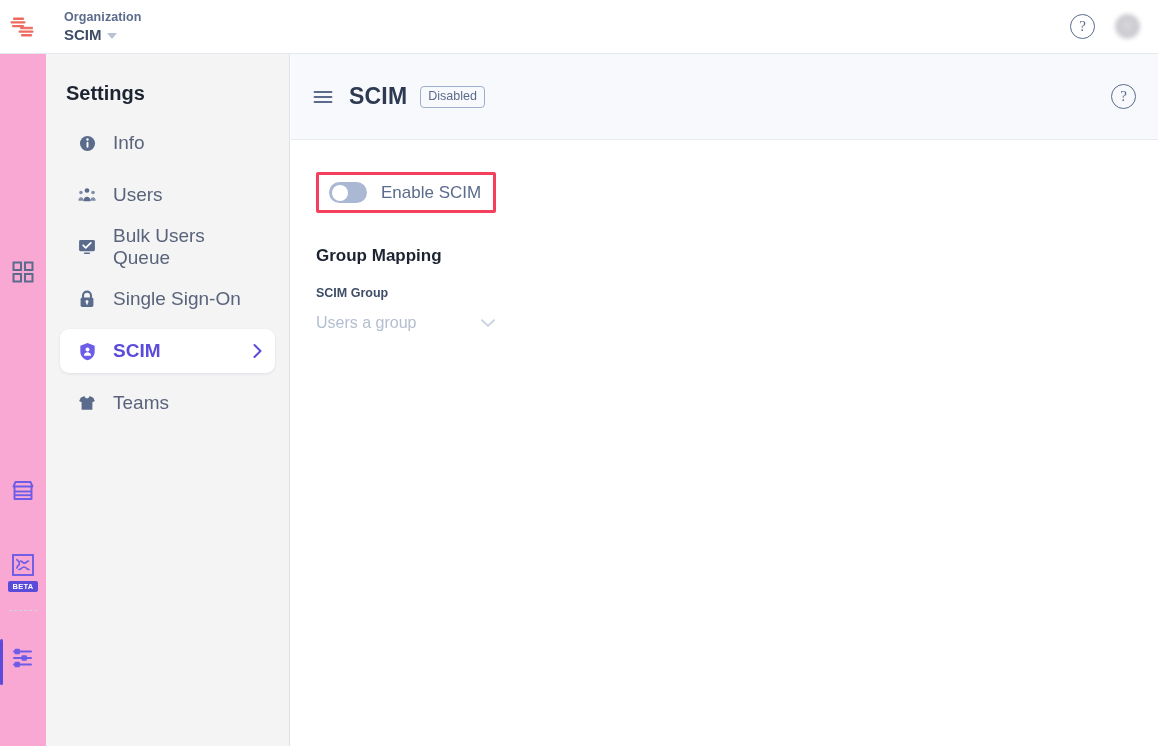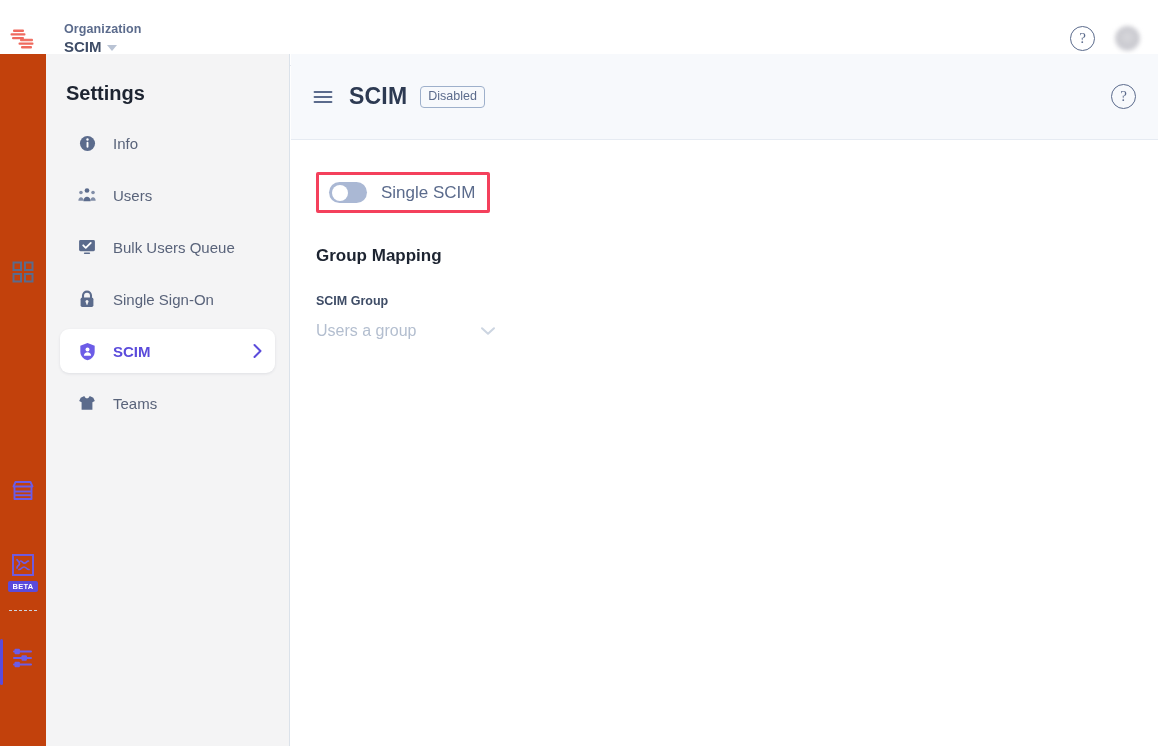--- a/index.html
+++ b/index.html
@@ -7,21 +7,21 @@
     width: 1158px; height: 746px;
     font-family: "Liberation Sans", sans-serif;
     background: #ffffff;
     overflow: hidden;
   }
 
   .app { position: relative; width: 1158px; height: 746px; }
 
   
   .topbar {
-    position: absolute; top: 12px; left: 0;
+    position: absolute; top: 0; left: 0;
     width: 1158px; height: 54px;
     background: #ffffff;
     border-bottom: 1px solid #e3e8ef;
     display: flex; align-items: center;
   }
   .logo-wrap {
     width: 46px; height: 54px;
     display: flex; align-items: center; justify-content: center;
   }
   .logo { width: 30px; height: 30px; }
@@ -56,21 +56,21 @@
   .avatar {
     width: 25px; height: 25px; border-radius: 50%;
     background: radial-gradient(circle at 50% 45%, #d8d8dc 0%, #c9c9cf 55%, #e9e9ed 100%);
     filter: blur(2.2px);
   }
 
   
   .rail {
     position: absolute; top: 54px; left: 0;
     width: 46px; height: 692px;
-    background: #c2410c;
+    background: #f9a8d4;
     display: flex; flex-direction: column; align-items: center;
   }
   .rail-item {
     width: 46px; display: flex; flex-direction: column;
     align-items: center; justify-content: center;
     position: relative; cursor: pointer;
   }
   .rail-icon { display: block; }
   .beta-badge {
     margin-top: 3px;
@@ -100,21 +100,21 @@
   .nav-list { padding: 0 14px; }
   .nav-item {
     height: 44px; display: flex; align-items: center;
     padding: 0 12px 0 18px; border-radius: 9px;
     cursor: pointer; margin-bottom: 8px;
   }
   .nav-item .nav-icon {
     width: 18px; display: flex; align-items: center; justify-content: center;
     margin-right: 17px; flex: none;
   }
-  .nav-label { font-size: 15px; color: #59637a; }
+  .nav-label { font-size: 19px; color: #59637a; }
   .nav-item.active {
     background: #ffffff;
     box-shadow: 0 1px 3px rgba(40,50,80,.10);
   }
   .nav-item.active .nav-label { color: #5b4bdb; font-weight: bold; }
   .chev-right { margin-left: auto; display: flex; align-items: center; }
 
   
   .main {
     position: absolute; top: 54px; left: 291px;
@@ -157,21 +157,21 @@
     background: #ffffff;
   }
   .toggle-label {
     margin-left: 14px; font-size: 17px; color: #5b6b8c;
   }
 
   .section-title {
     margin-top: 33px; font-size: 17px; font-weight: bold; color: #1d2431;
   }
   .field-label {
-    margin-top: 28px; font-size: 12.5px; font-weight: bold; color: #3e4c66;
+    margin-top: 20px; font-size: 12.5px; font-weight: bold; color: #3e4c66;
   }
   .select-row {
     margin-top: 14px; width: 180px;
     display: flex; align-items: center; cursor: pointer;
   }
   .select-placeholder { font-size: 16px; color: #b3becf; }
   .select-chevron { margin-left: auto; display: flex; }
 </style>
 </head>
 <body>
@@ -364,21 +364,21 @@
         <span class="help-circle">?</span>
       </span>
     </div>
 
     <div class="content">
 
       <div class="toggle-row">
         <span class="switch">
           <span class="knob"></span>
         </span>
-        <span class="toggle-label">Single SCIM</span>
+        <span class="toggle-label">Enable SCIM</span>
       </div>
 
       <div class="section-title">Group Mapping</div>
 
       <div class="field-label">SCIM Group</div>
 
       <div class="select-row">
         <span class="select-placeholder">Users a group</span>
         <span class="select-chevron">
           <svg width="16" height="10" viewBox="0 0 16 10">

